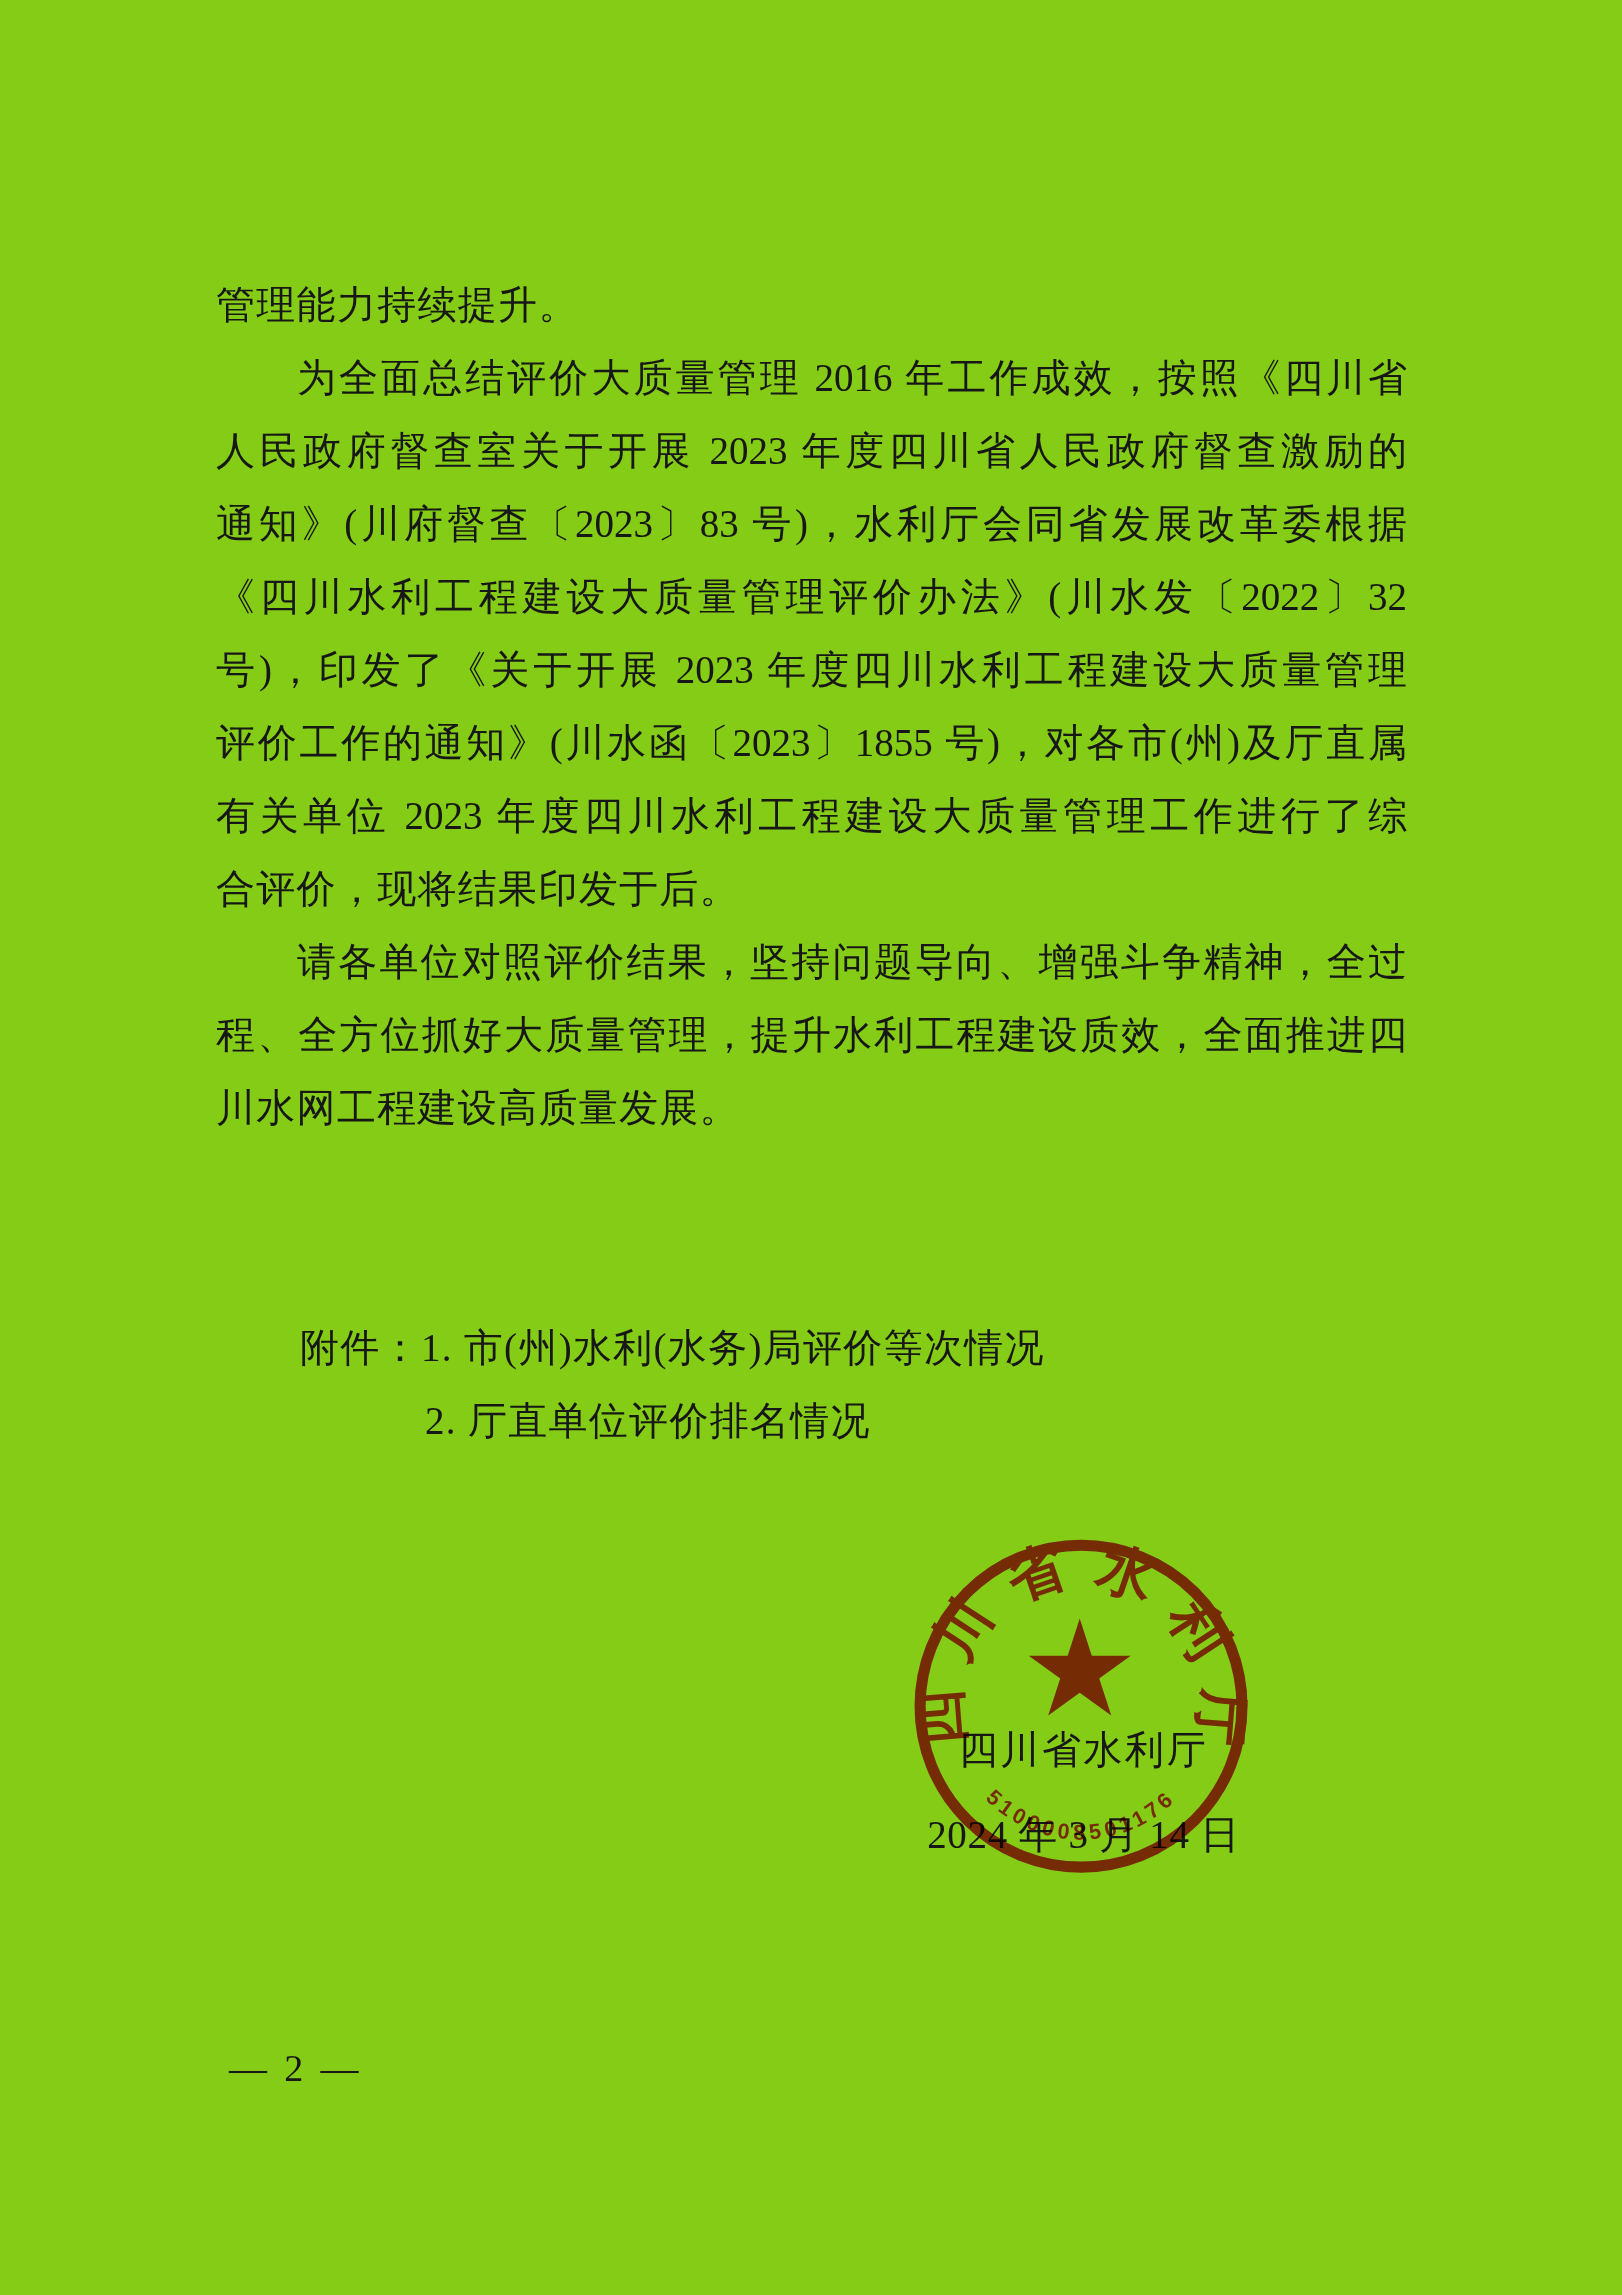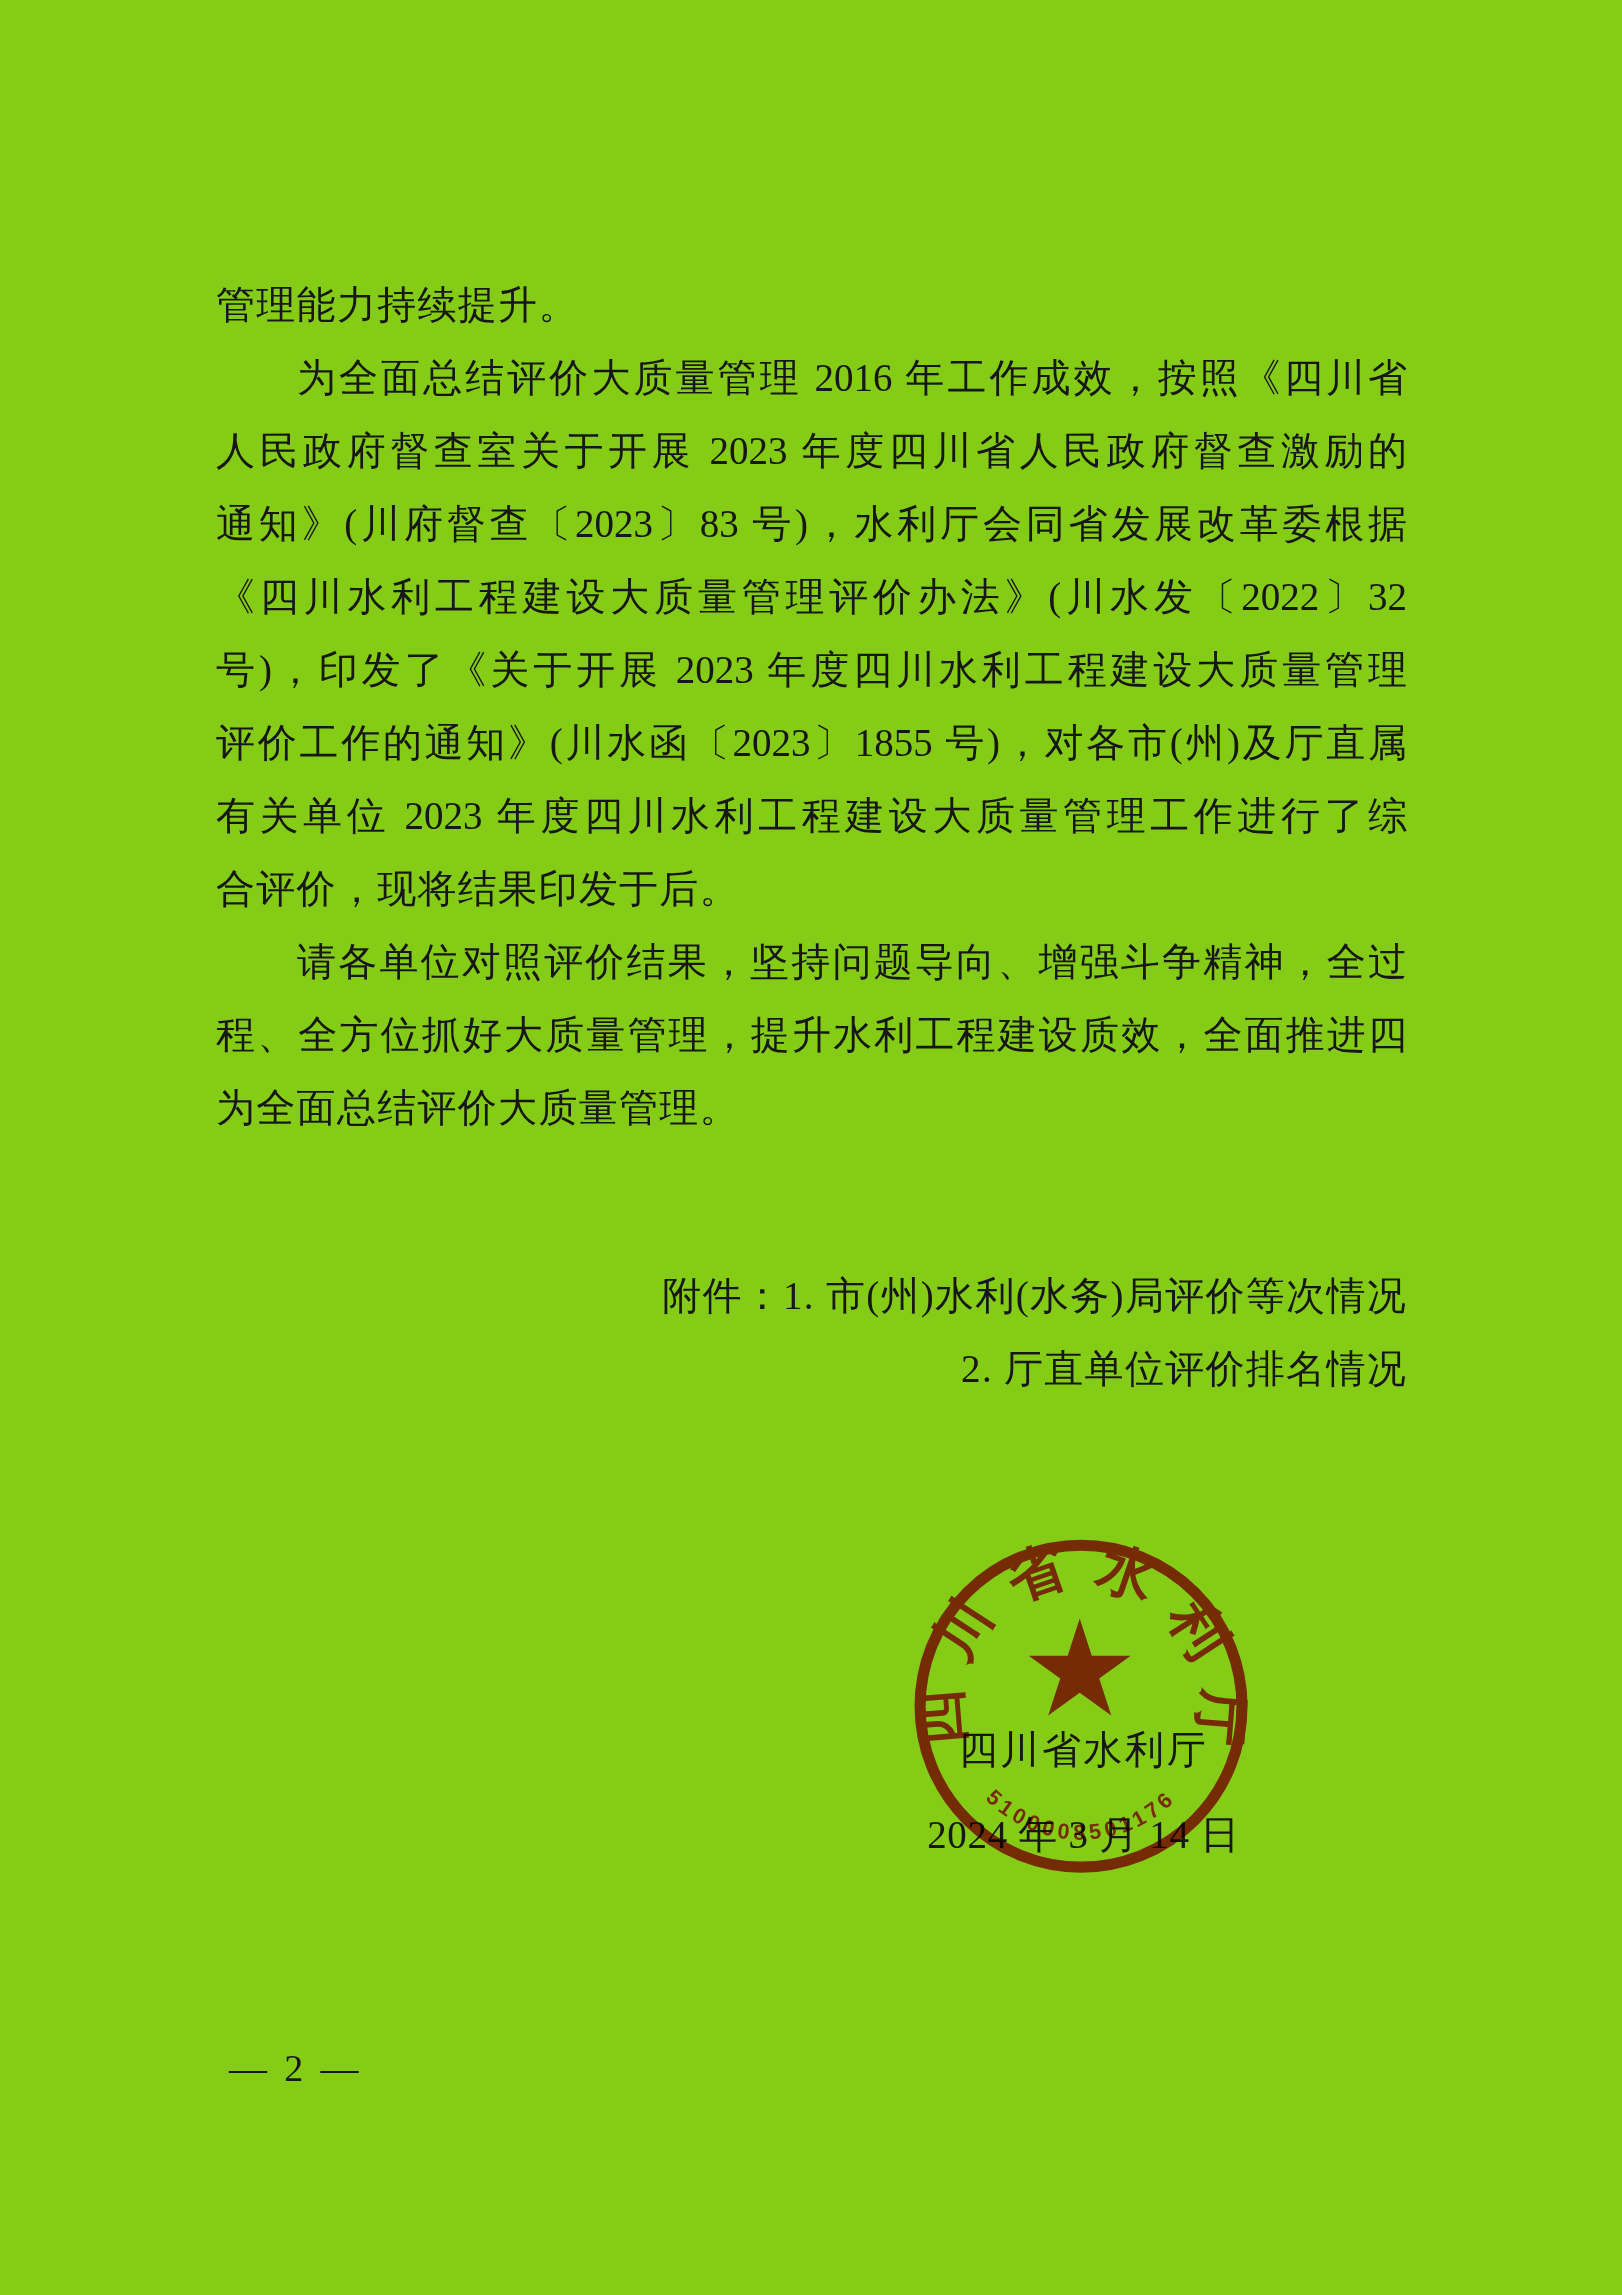--- a/index.html
+++ b/index.html
@@ -29,21 +29,21 @@
     text-align-last:justify;
     text-justify:inter-character;
     letter-spacing:0;
   }
   .line.indent{ padding-left:81px; }
   .line.indent.justify{ padding-left:81px; }
 
   
   .attachments{
     position:absolute;
-    left:216px;top:1259px;width:1191px;text-align:right;
+    left:216px;top:1311px;width:1191px;
   }
   .attach-line{
     height:73px;line-height:73px;
     font-size:39px;letter-spacing:1.3px;white-space:nowrap;
   }
   .attach-line.first{ padding-left:84px; }
   .attach-line.second{ padding-left:209px; }
 
   
   .signature{
@@ -93,21 +93,21 @@
     <div class="line justify indent">为全面总结评价大质量管理 2016 年工作成效，按照《四川省</div>
     <div class="line justify">人民政府督查室关于开展 2023 年度四川省人民政府督查激励的</div>
     <div class="line justify">通知》(川府督查〔2023〕83 号)，水利厅会同省发展改革委根据</div>
     <div class="line justify">《四川水利工程建设大质量管理评价办法》(川水发〔2022〕32</div>
     <div class="line justify">号)，印发了《关于开展 2023 年度四川水利工程建设大质量管理</div>
     <div class="line justify">评价工作的通知》(川水函〔2023〕1855 号)，对各市(州)及厅直属</div>
     <div class="line justify">有关单位 2023 年度四川水利工程建设大质量管理工作进行了综</div>
     <div class="line">合评价，现将结果印发于后。</div>
     <div class="line justify indent">请各单位对照评价结果，坚持问题导向、增强斗争精神，全过</div>
     <div class="line justify">程、全方位抓好大质量管理，提升水利工程建设质效，全面推进四</div>
-    <div class="line">为全面总结评价大质量管理。</div>
+    <div class="line">川水网工程建设高质量发展。</div>
   </div>
 
   <div class="attachments">
     <div class="attach-line first">附件：1. 市(州)水利(水务)局评价等次情况</div>
     <div class="attach-line second">2. 厅直单位评价排名情况</div>
   </div>
 
   <div class="signature">
     <div class="sig-org">四川省水利厅</div>
     <div class="sig-date">2024 年 3 月 14 日</div>

